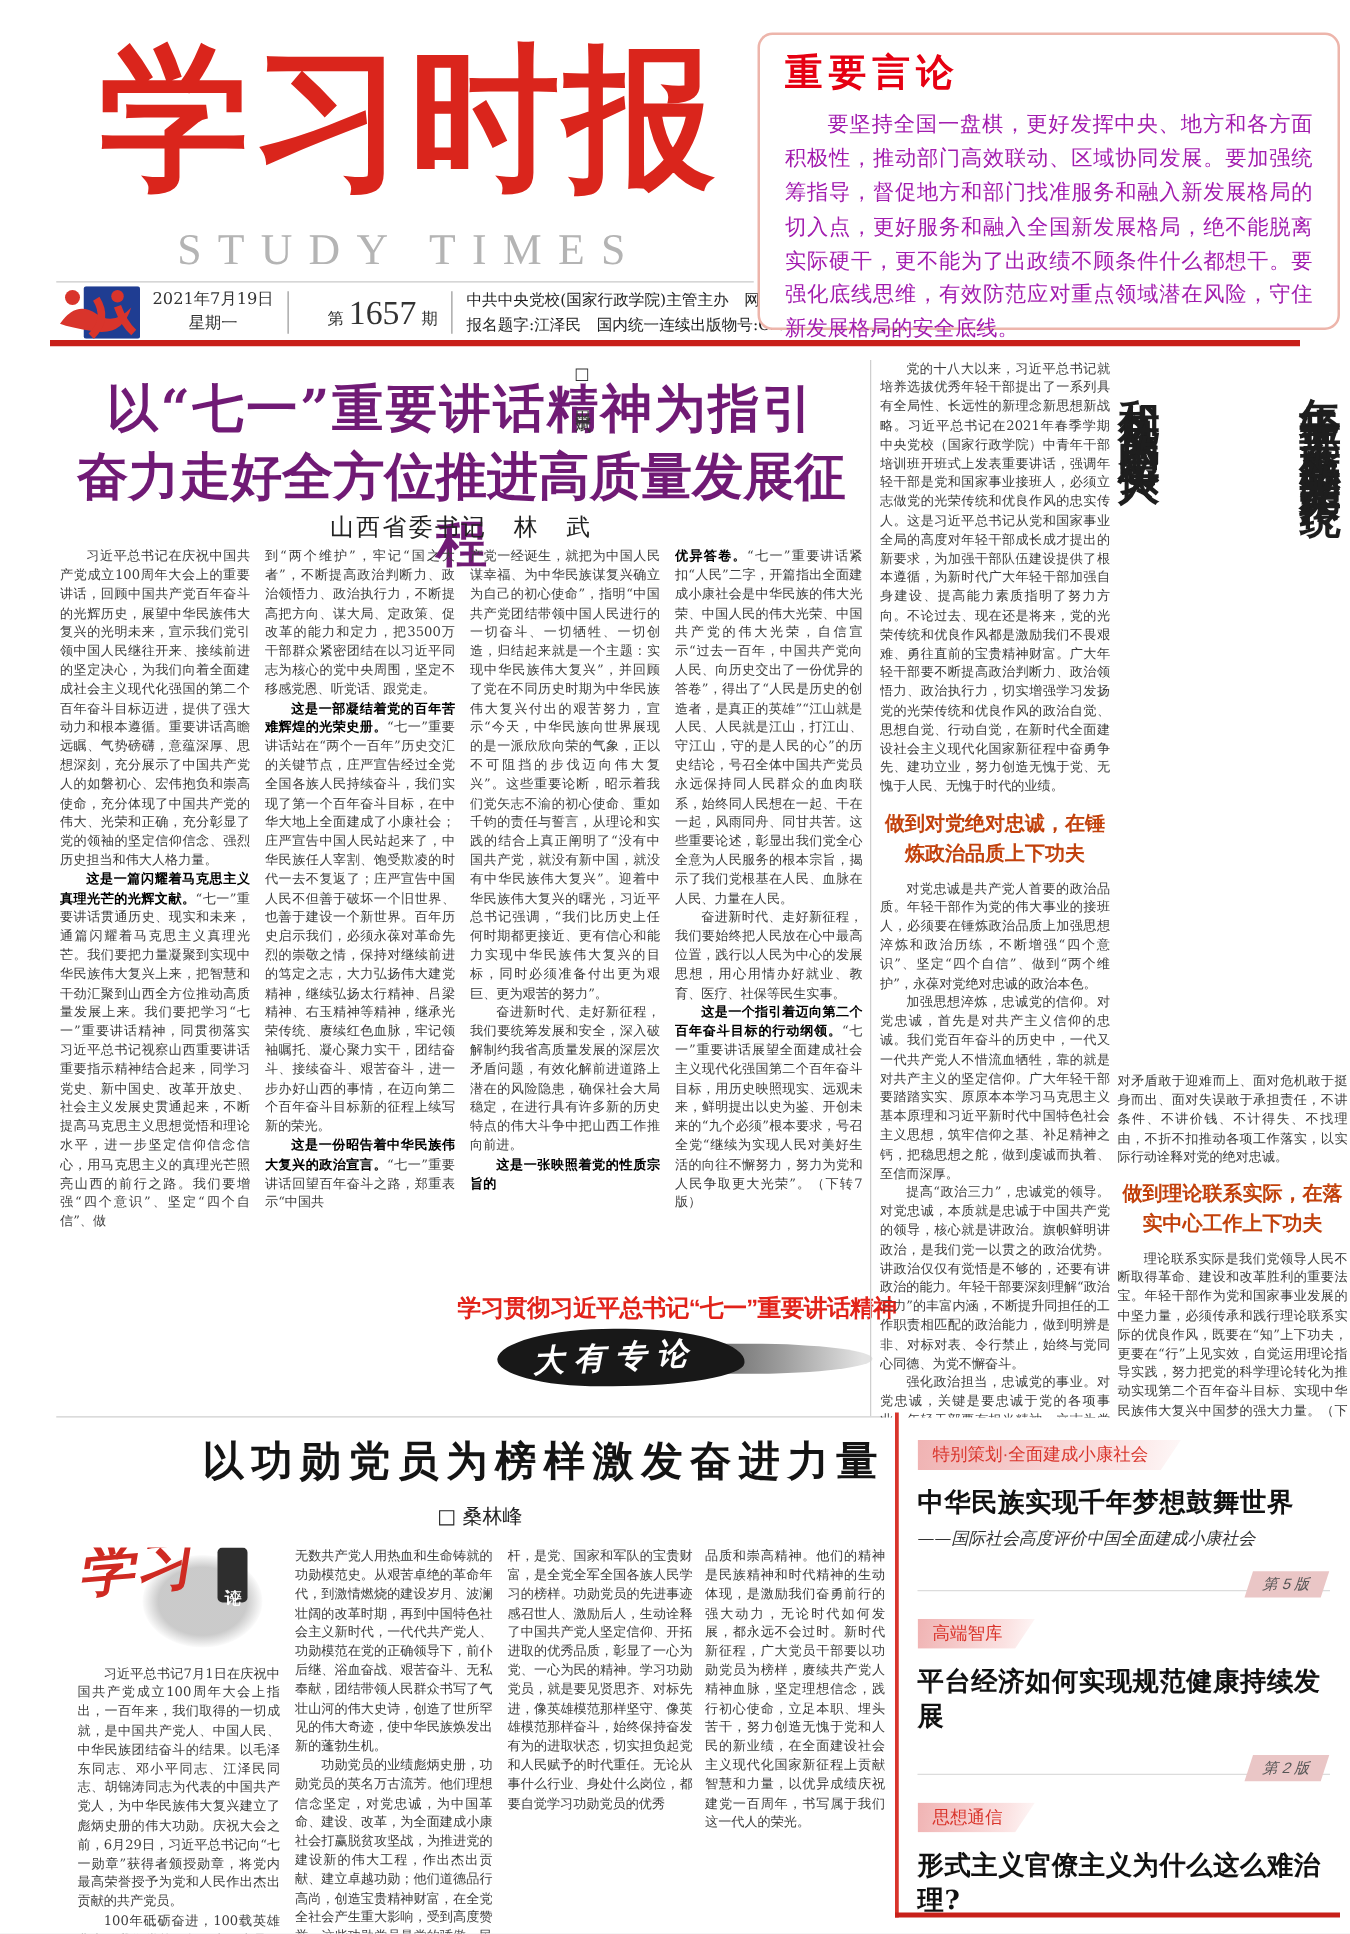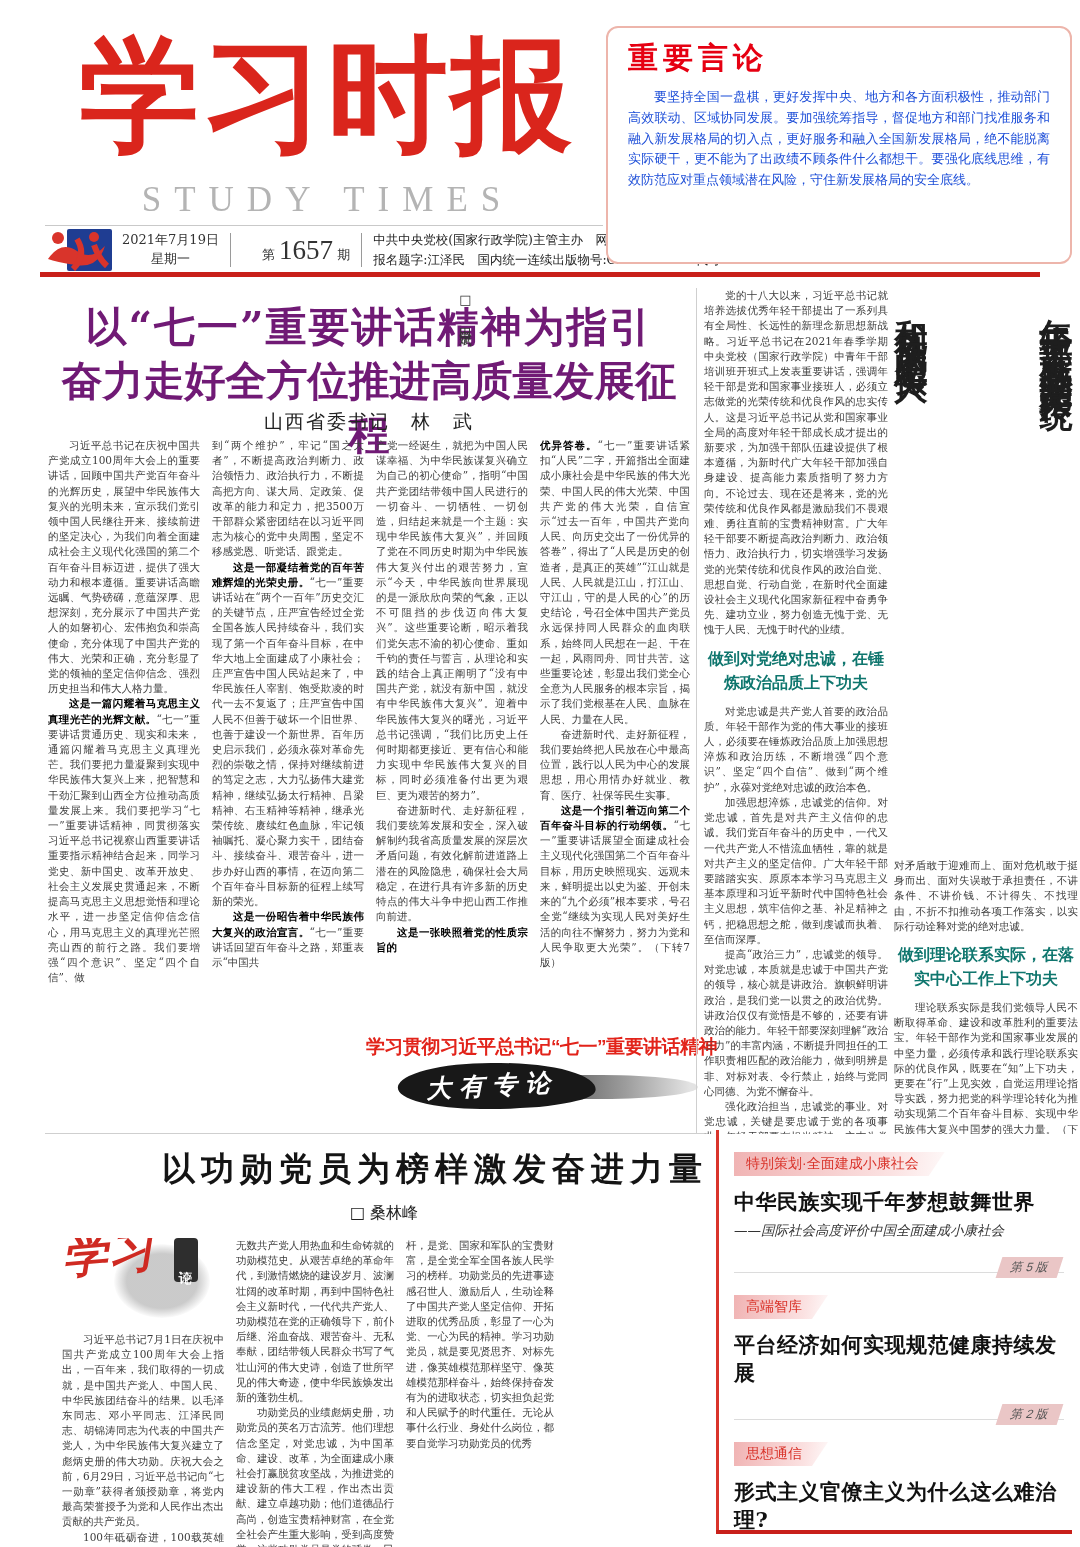--- a/index.html
+++ b/index.html
@@ -17,33 +17,33 @@
   .dl-date{text-align:center;font-size:13px;line-height:1.45;color:#333;white-space:nowrap;}
   .dl-sep{width:1px;height:34px;background:#9a9a9a;}
   .dl-issue{font-size:13px;color:#333;white-space:nowrap;margin-left:20px;}
   .dl-issue .big{font-size:27px;font-family:"Liberation Serif",serif;}
   .dl-pub{font-size:12.5px;line-height:1.6;color:#1d1d1d;white-space:nowrap;}
   .red-rule{position:absolute;left:40px;top:272px;width:1000px;height:5px;background:#c8201a;}
   
   .quote-box{position:absolute;left:606px;top:26px;width:466px;height:238px;border:2px solid #edb5ab;
         border-radius:12px;box-sizing:border-box;padding:8px 20px;background:#fff;}
   .qb-title{text-align:left;font-size:30px;font-weight:bold;color:#e60012;letter-spacing:5px;margin:2px 0 8px;}
-  .qb-body{font-size:13px;line-height:1.6;text-align:justify;color:#1d4ed8;text-indent:2em;}
+  .qb-body{font-size:17px;line-height:1.6;text-align:justify;color:#a21caf;text-indent:2em;}
   
   .m-head{position:absolute;left:45px;top:300px;width:648px;text-align:center;font-weight:bold;
         color:#701a75;line-height:1.32;}
   .m-head .h1{font-size:41px;letter-spacing:2px;}
   .m-head .h2{font-size:41px;letter-spacing:0px;}
   .m-byline{position:absolute;left:45px;top:409px;width:648px;text-align:center;font-size:19px;color:#222;letter-spacing:2px;}
   .bcol{position:absolute;font-size:10.5px;line-height:15.2px;text-align:justify;color:#3c3c3c;overflow:hidden;}
   .bcol p{margin:0;text-indent:2em;}
   .bcol p.noind{text-indent:0;}
   .bcol b{color:#000;}
   .bcol p.subhead{text-indent:0;text-align:center;font-size:16px;font-weight:bold;line-height:1.5;
-        margin:9px 0;color:#0f766e;}
+        margin:9px 0;color:#c2410c;}
   #m-col1{left:48px;top:438px;width:152px;height:668px;}
   #m-col2{left:212px;top:438px;width:152px;height:668px;}
   #m-col3{left:376px;top:438px;width:152px;height:586px;}
   #m-col4{left:540px;top:438px;width:150px;height:586px;}
   
   .feat-slogan{position:absolute;left:366px;top:1034px;width:346px;text-align:center;font-size:19px;
         font-weight:bold;color:#e2231a;font-family:"Liberation Sans",sans-serif;white-space:nowrap;letter-spacing:-0.5px;}
   .feat-brush{position:absolute;left:398px;top:1063px;width:302px;height:48px;}
   .brush-tail{position:absolute;left:140px;top:12px;width:160px;height:24px;
         background:linear-gradient(90deg,#4c4c4c,#9d9d9d 55%,#e3e3e3 95%);border-radius:0 60% 60% 0/0 50% 50% 0;}
@@ -210,20 +210,23 @@
         <p>100年砥砺奋进，100载英雄辈出。我们党的百年历史，也是一部</p>
       </div>
   </div>
   <div class="bcol" id="b-col2">
       <p class="noind">无数共产党人用热血和生命铸就的功勋模范史。从艰苦卓绝的革命年代，到激情燃烧的建设岁月、波澜壮阔的改革时期，再到中国特色社会主义新时代，一代代共产党人、功勋模范在党的正确领导下，前仆后继、浴血奋战、艰苦奋斗、无私奉献，团结带领人民群众书写了气壮山河的伟大史诗，创造了世所罕见的伟大奇迹，使中华民族焕发出新的蓬勃生机。</p>
       <p>功勋党员的业绩彪炳史册，功勋党员的英名万古流芳。他们理想信念坚定，对党忠诚，为中国革命、建设、改革，为全面建成小康社会打赢脱贫攻坚战，为推进党的建设新的伟大工程，作出杰出贡献、建立卓越功勋；他们道德品行高尚，创造宝贵精神财富，在全党全社会产生重大影响，受到高度赞誉。这些功勋党员是党的骄傲、民族的脊梁、时代的标</p>
     </div>
   <div class="bcol" id="b-col3">
       <p class="noind">杆，是党、国家和军队的宝贵财富，是全党全军全国各族人民学习的榜样。功勋党员的先进事迹感召世人、激励后人，生动诠释了中国共产党人坚定信仰、开拓进取的优秀品质，彰显了一心为党、一心为民的精神。学习功勋党员，就是要见贤思齐、对标先进，像英雄模范那样坚守、像英雄模范那样奋斗，始终保持奋发有为的进取状态，切实担负起党和人民赋予的时代重任。无论从事什么行业、身处什么岗位，都要自觉学习功勋党员的优秀</p>
     </div>
+  <div class="bcol" id="b-col4">
+      <p class="noind">品质和崇高精神。他们的精神是民族精神和时代精神的生动体现，是激励我们奋勇前行的强大动力，无论时代如何发展，都永远不会过时。新时代新征程，广大党员干部要以功勋党员为榜样，赓续共产党人精神血脉，坚定理想信念，践行初心使命，立足本职、埋头苦干，努力创造无愧于党和人民的新业绩，在全面建设社会主义现代化国家新征程上贡献智慧和力量，以优异成绩庆祝建党一百周年，书写属于我们这一代人的荣光。</p>
+    </div>
 
   <div class="guide">
 
     <div class="g-item">
       <span class="g-tag">特别策划·全面建成小康社会</span>
       <div class="g-title">中华民族实现千年梦想鼓舞世界</div>
       <div class="g-sub">——国际社会高度评价中国全面建成小康社会</div>
       <div class="g-pagerow">
         <span class="g-page">第 5 版</span>
       </div>

